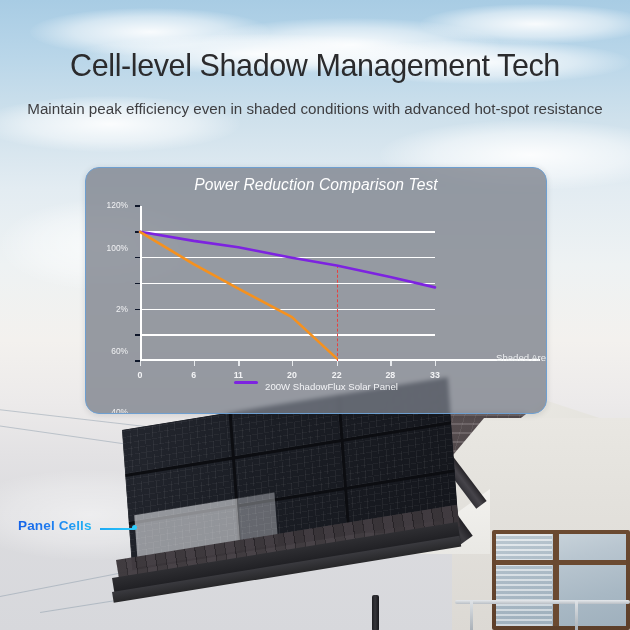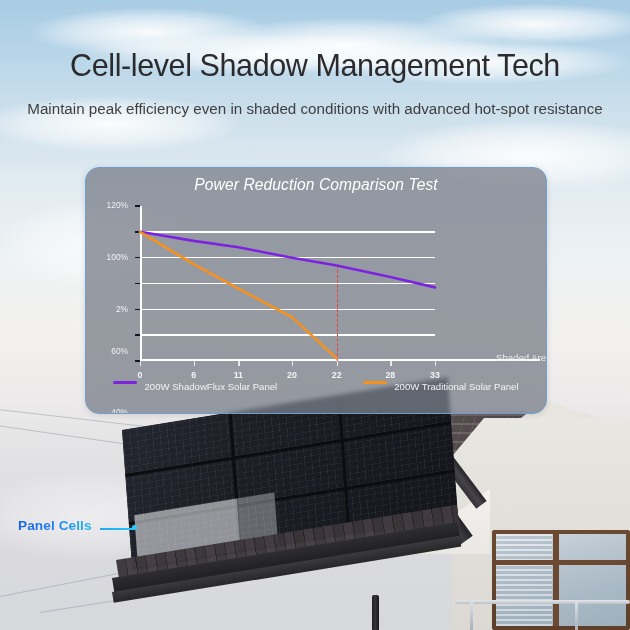--- a/index.html
+++ b/index.html
@@ -511,21 +511,21 @@
           <div class="tick-v" style="top: 102.633px;">
             <div class="ylab" style="top: 103.333px;">40%</div>
           </div>
           <div class="tick-v" style="top: 76.8px;">
             <div class="ylab" style="top: 68px;">60%</div>
           </div>
           <div class="tick-v" style="top: 50.9667px;">
             <div class="ylab" style="top: 51.6667px;">2%</div>
           </div>
           <div class="tick-v" style="top: 25.1333px;">
-            <div class="ylab" style="top: 26px; margin-left: 40px;">100%</div>
+            <div class="ylab" style="top: 17px; margin-left: 40px;">100%</div>
           </div>
           <div class="tick-v" style="top: -0.7px;">
             <div class="ylab" style="top: 0px;">120%</div>
           </div>
         </div>
       <div id="xticks">
           <div class="tick-h" style="left: 0px;"></div>
           <div class="xlab" style="left: 0px;">0</div>
           <div class="tick-h" style="left: 53.6364px;"></div>
           <div class="xlab" style="left: 53.6364px;">6</div>
@@ -550,20 +550,16 @@
     </div>
 
     <div class="axis-h-ext"></div>
     <div class="xaxis-title">Shaded Area(%)</div>
 
     <div class="legend" id="legend">
         <div class="legend-item">
           <span class="legend-swatch" style="background: rgb(125, 35, 224);"></span>
           <span class="legend-label">200W ShadowFlux Solar Panel</span>
         </div>
-        <div class="legend-item">
-          <span class="legend-swatch" style="background: rgb(245, 145, 30);"></span>
-          <span class="legend-label">200W Traditional Solar Panel</span>
-        </div>
       </div>
   </div>
 
 </div>
 
 </body></html>

